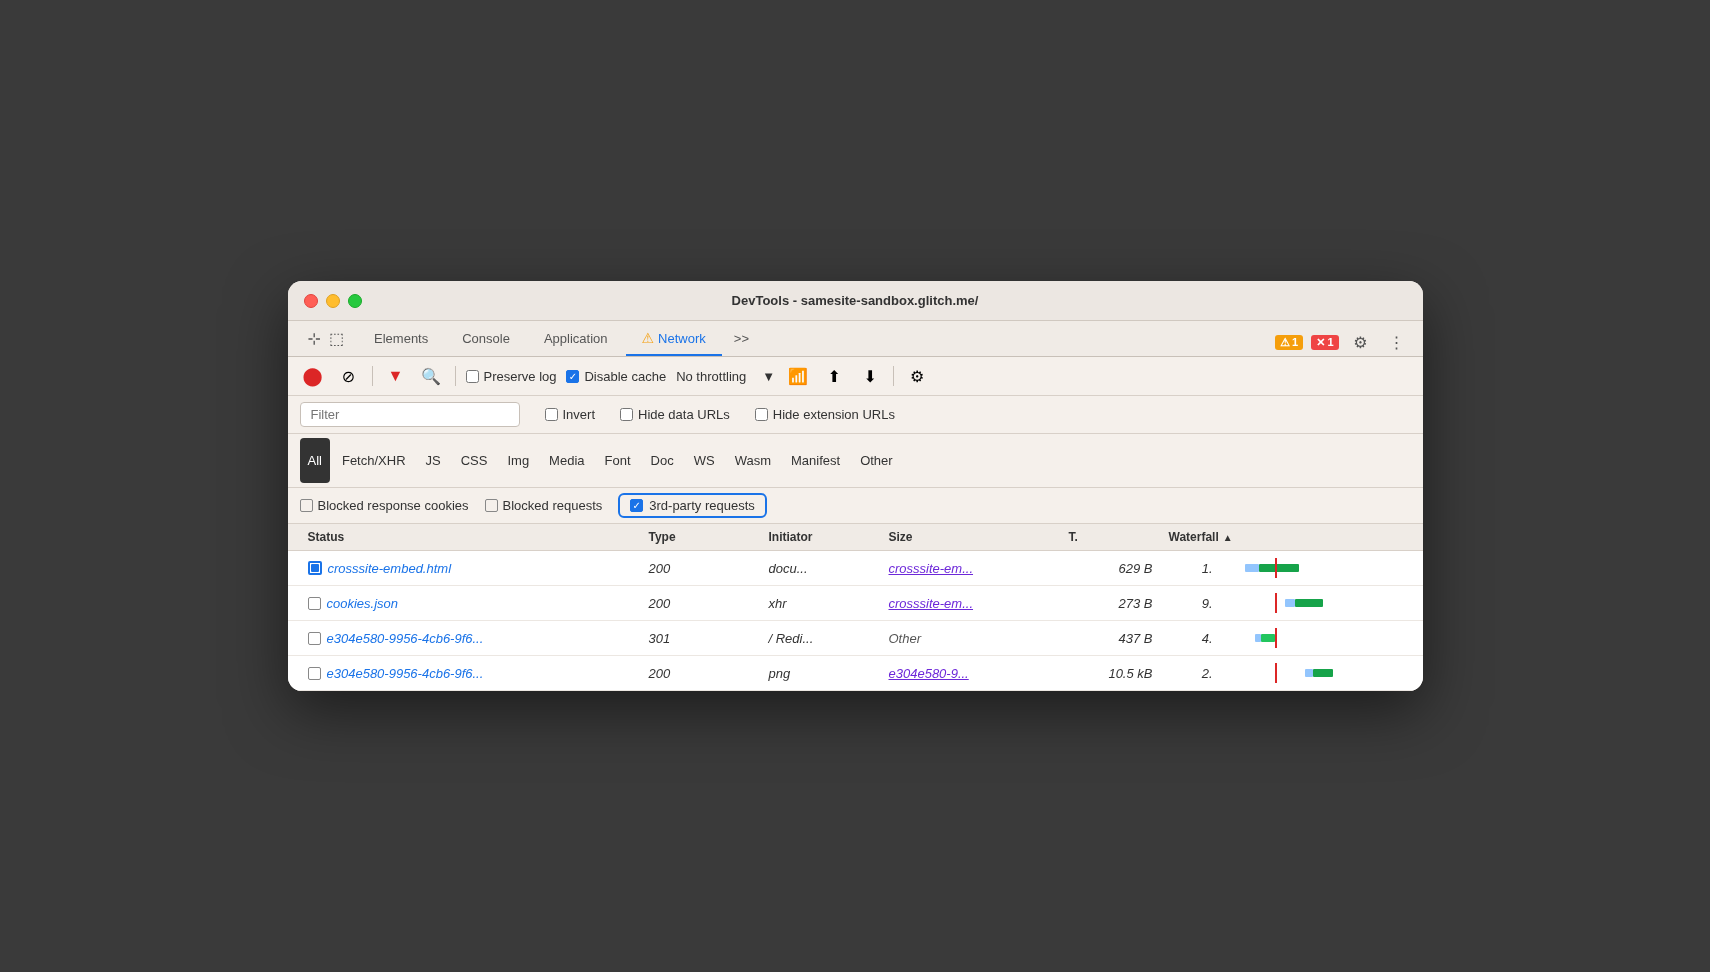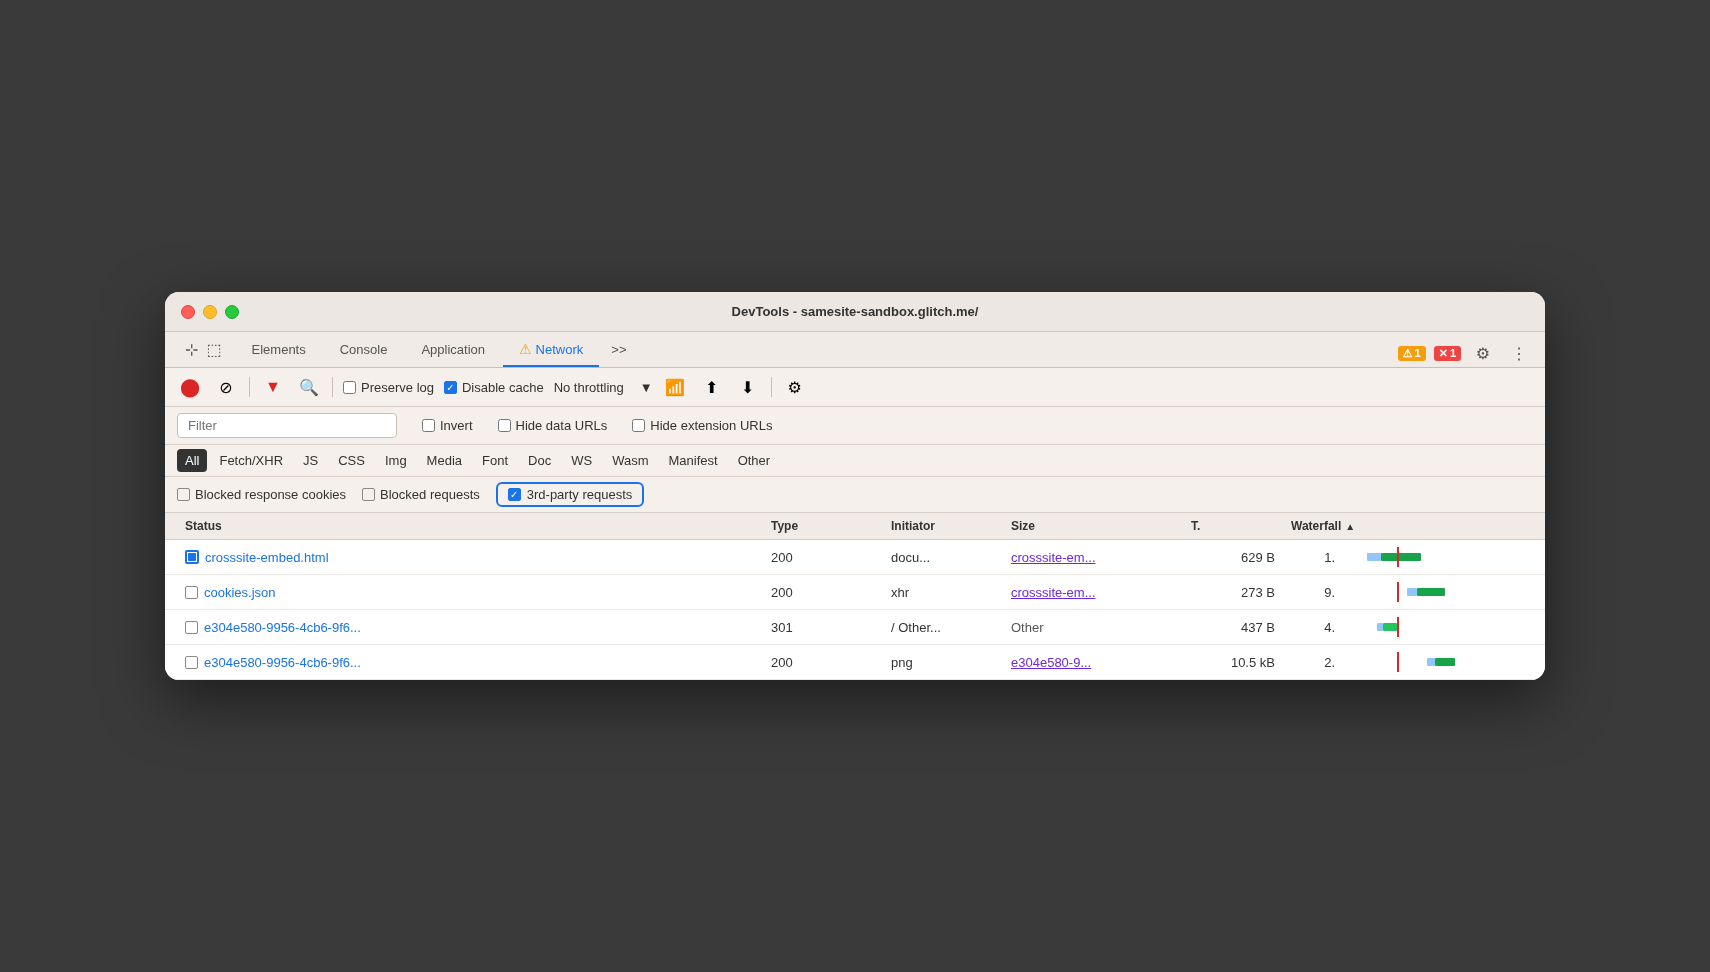--- a/index.html
+++ b/index.html
@@ -5,21 +5,21 @@
     * { box-sizing: border-box; margin: 0; padding: 0; }
     body {
       background: #3a3a3a;
       display: flex;
       align-items: center;
       justify-content: center;
       min-height: 100vh;
       font-family: -apple-system, BlinkMacSystemFont, 'Segoe UI', sans-serif;
     }
     .window {
-      width: 1380px;
+      width: 1135px;
       background: #f5f0eb;
       border-radius: 14px;
       box-shadow: 0 20px 60px rgba(0,0,0,0.5);
       overflow: hidden;
     }
     .title-bar {
       background: #ece7e2;
       padding: 12px 16px;
       display: flex;
       align-items: center;
@@ -183,21 +183,21 @@
     }
     .type-filter-bar {
       background: #f5f0eb;
       padding: 4px 12px;
       display: flex;
       align-items: center;
       gap: 4px;
       border-bottom: 1px solid #d8d0c8;
     }
     .type-btn {
-      padding: 4px 8px;
+      padding: 15px 8px;
       font-size: 13px;
       color: #333;
       cursor: pointer;
       border-radius: 4px;
       border: none;
       background: none;
     }
     .type-btn.active {
       background: #333;
       color: white;
@@ -237,20 +237,21 @@
       color: #333;
       cursor: pointer;
       white-space: nowrap;
     }
     .table-row {
       display: grid;
       grid-template-columns: 1fr 120px 120px 180px 100px 60px 160px 30px;
       border-bottom: 1px solid #ece7e2;
       padding: 0 12px;
       align-items: center;
+      font-style: italic;
     }
     .td {
       padding: 7px 8px;
       font-size: 13px;
       color: #333;
       overflow: hidden;
       text-overflow: ellipsis;
       white-space: nowrap;
     }
     .td-name {
@@ -549,21 +550,21 @@
       </div>
       <div class="td"></div>
     </div>
 
     <div class="table-row">
       <div class="td td-name">
         <div class="checkbox-icon"></div>
         <span>e304e580-9956-4cb6-9f6...</span>
       </div>
       <div class="td">301</div>
-      <div class="td">/ Other...</div>
+      <div class="td">/ Redi...</div>
       <div class="td" style="color:#555;">Other</div>
       <div class="td td-size">437 B</div>
       <div class="td td-time">4.</div>
       <div class="td waterfall-cell">
         <div class="waterfall-container">
           <div class="wf-red-line" style="left:50px;"></div>
           <div style="display:flex;width:100%;margin-left:30px;">
             <div class="wf-waiting" style="width:6px;"></div>
             <div class="wf-receiving" style="width:14px;background:#22c55e;"></div>
           </div>

